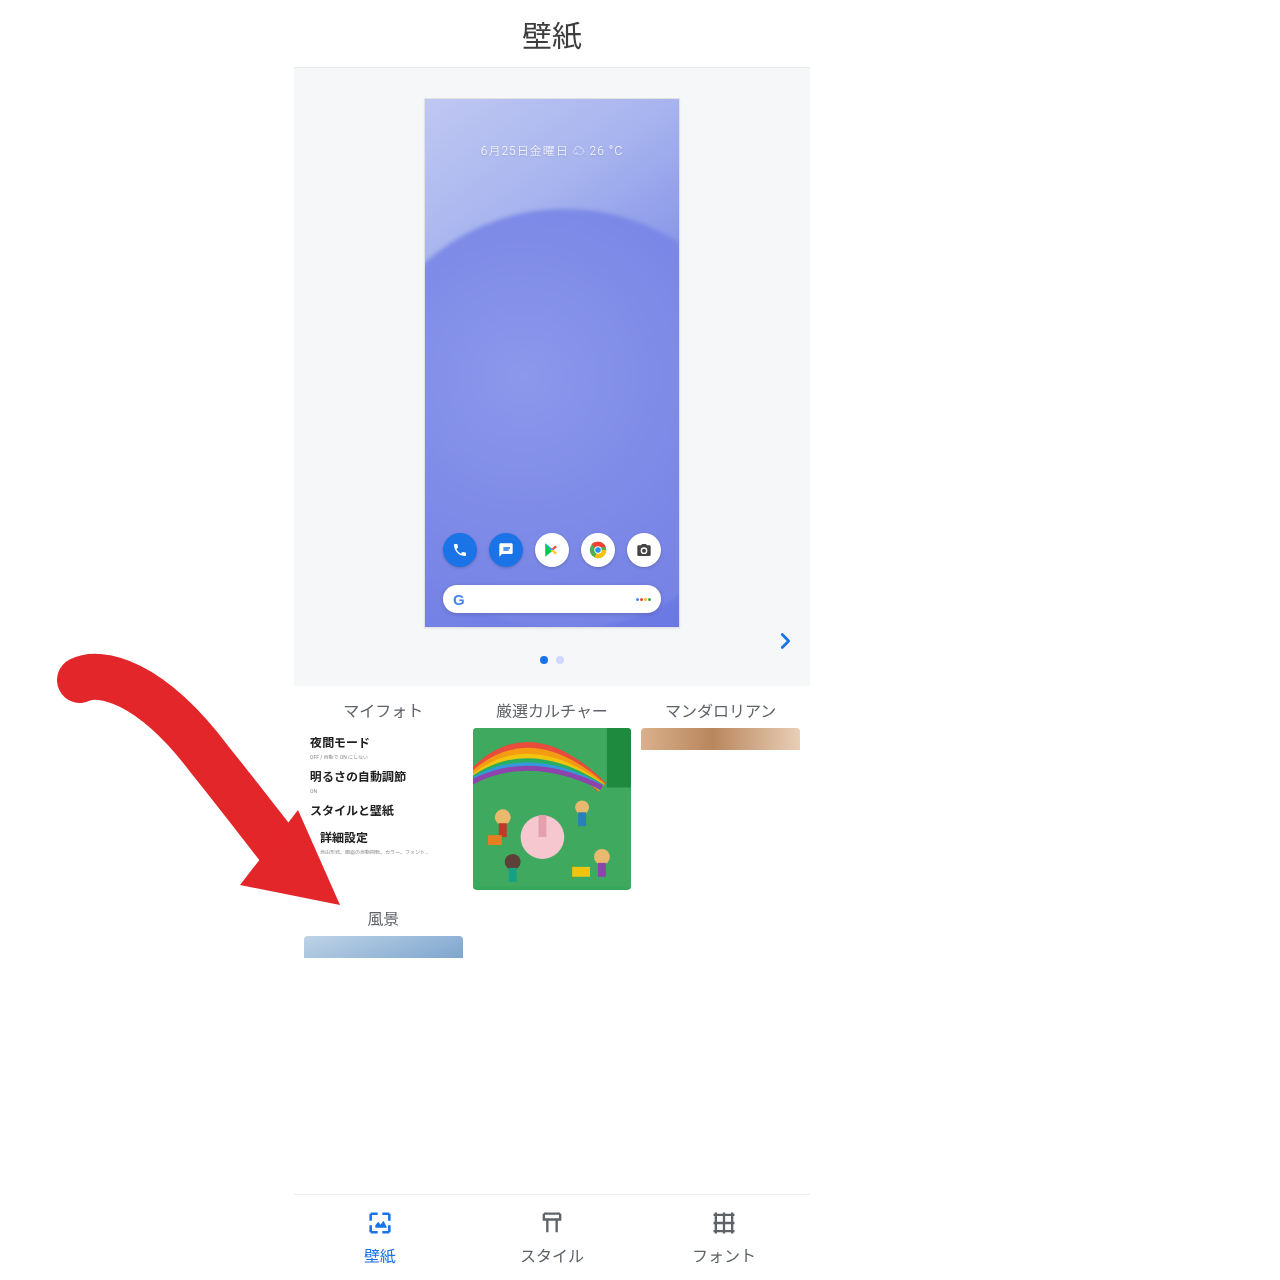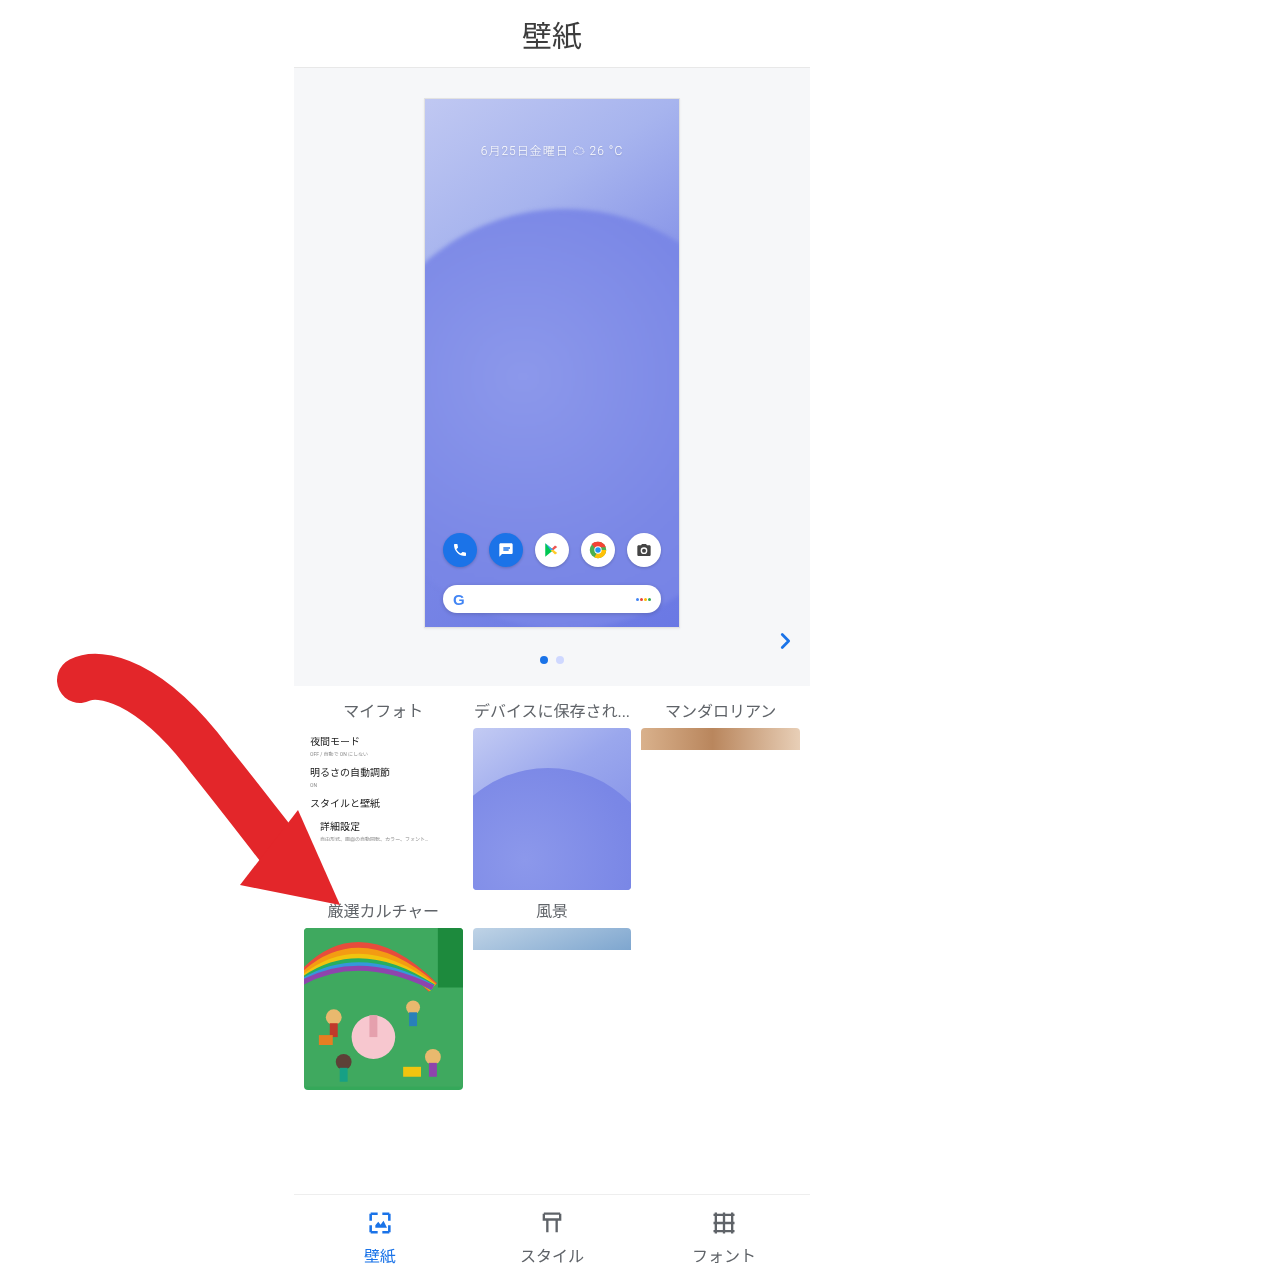--- a/index.html
+++ b/index.html
@@ -117,21 +117,21 @@
     position: absolute;
     right: 14px;
     bottom: 34px;
   }
   .next-arrow svg { display:block; }
 
   .categories {
     padding: 12px 10px 0;
     display: grid;
     grid-template-columns: repeat(3, 1fr);
-    gap: 8px 10px;
+    gap: 16px 10px;
   }
   .cat {
     display: flex;
     flex-direction: column;
   }
   .cat-title {
     font-size: 16px;
     color: #5f6368;
     text-align: center;
     margin-bottom: 6px;
@@ -147,21 +147,21 @@
     position: relative;
   }
   .thumb-myphoto {
     background: #ffffff;
     font-size: 6px;
     color: #505050;
     padding: 6px 6px;
     line-height: 1.6;
   }
   .thumb-myphoto .r { margin-bottom: 7px; }
-  .thumb-myphoto .r .t { font-size: 10px; color:#202020; }
+  .thumb-myphoto .r .t { font-size: 12px; color:#202020;font-weight:bold; }
   .thumb-myphoto .r .s { font-size: 5px; color:#8a8a8a; }
   .thumb-myphoto .caret { position:absolute; left:-2px; bottom:32px; font-size:8px; color:#8a8a8a; }
   .thumb-saved {
     background: linear-gradient(145deg,#c3cbf3 0%,#9aa7ed 40%,#7b88e6 100%);
   }
   .thumb-saved::after{
     content:'';position:absolute;width:230px;height:230px;border-radius:50%;
     background:radial-gradient(circle at 40% 40%,#8c98eb 0%,#7a87e6 55%,#7380e6 100%);
     left:-40px;top:40px;
   }
@@ -285,29 +285,20 @@
         <div class="r">
             <div class="t">スタイルと壁紙</div>
           </div>
         <span class="caret">⌄</span>
         <div class="r" style="padding-left:10px">
             <div class="t">詳細設定</div>
             <div class="s">自由形式、画面の自動回転、カラー、フォント…</div>
           </div>
       </div>
     </div>
-    <div class="cat">
-      <div class="cat-title">デバイスに保存され...</div>
-      <div class="cat-thumb thumb-saved"></div>
-    </div>
-    <div class="cat cat-row2">
-      <div class="cat-title">マンダロリアン</div>
-      <div class="cat-thumb thumb-manda"></div>
-    </div>
-
     <div class="cat">
       <div class="cat-title">厳選カルチャー</div>
       <div class="cat-thumb thumb-culture">
         <svg viewBox="0 0 160 160" preserveAspectRatio="none">
           <rect width="160" height="160" fill="#3fa95f"></rect>
           <path d="M-10 60 Q50 -20 130 60" fill="none" stroke="#e74c3c" stroke-width="12"></path>
           <path d="M-10 60 Q50 -10 130 60" fill="none" stroke="#f39c12" stroke-width="10"></path>
           <path d="M-10 60 Q50 0 130 60" fill="none" stroke="#f1c40f" stroke-width="8"></path>
           <path d="M-10 60 Q50 8 130 60" fill="none" stroke="#27ae60" stroke-width="7"></path>
           <path d="M-10 60 Q50 15 130 60" fill="none" stroke="#3498db" stroke-width="6"></path>
@@ -321,20 +312,25 @@
             <rect x="106" y="85" width="8" height="14" fill="#2980b9"></rect>
           <circle cx="130" cy="130" r="8" fill="#e9b96e"></circle>
             <rect x="126" y="136" width="8" height="14" fill="#8e44ad"></rect>
           <circle cx="40" cy="135" r="8" fill="#5d4037"></circle>
             <rect x="36" y="141" width="8" height="14" fill="#16a085"></rect>
           <rect x="15" y="108" width="14" height="10" fill="#e67e22"></rect>
           <rect x="100" y="140" width="18" height="10" fill="#f1c40f"></rect>
         </svg>
       </div>
     </div>
+
+    <div class="cat cat-row2">
+      <div class="cat-title">マンダロリアン</div>
+      <div class="cat-thumb thumb-manda"></div>
+    </div>
     <div class="cat cat-row2">
       <div class="cat-title">風景</div>
       <div class="cat-thumb thumb-land"></div>
     </div>
   </div>
 
   <div class="bottom-nav">
     <div class="nav-item active">
       <span class="nav-icon">
         <svg width="28" height="28" viewBox="0 0 24 24">

